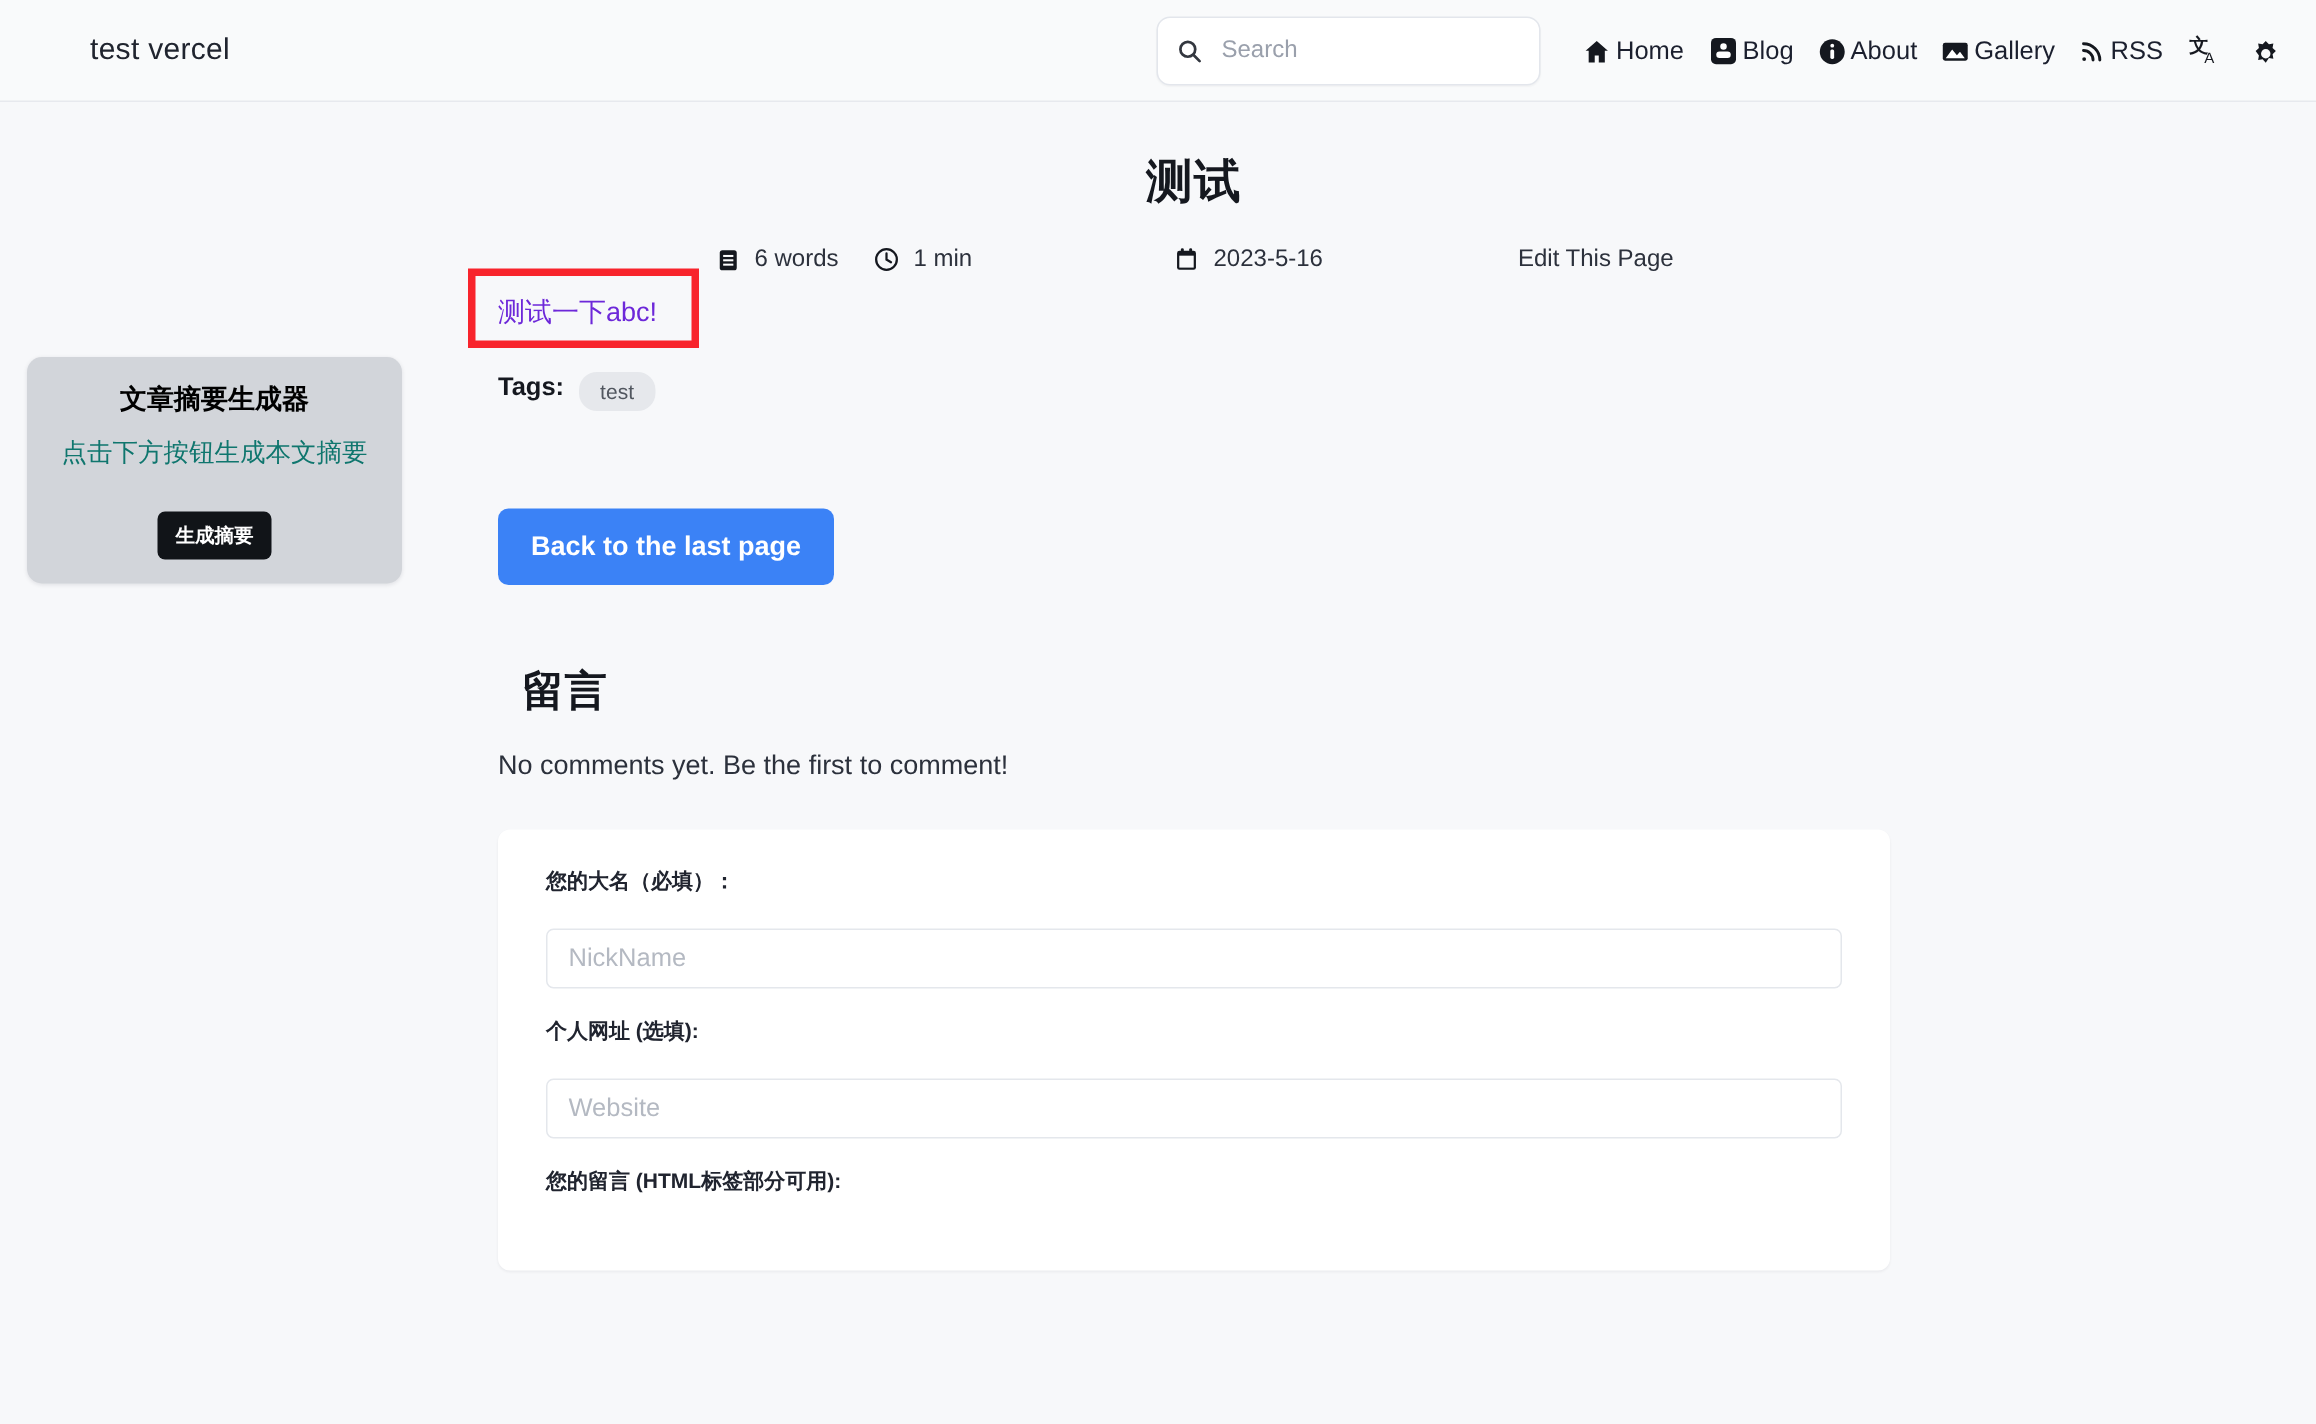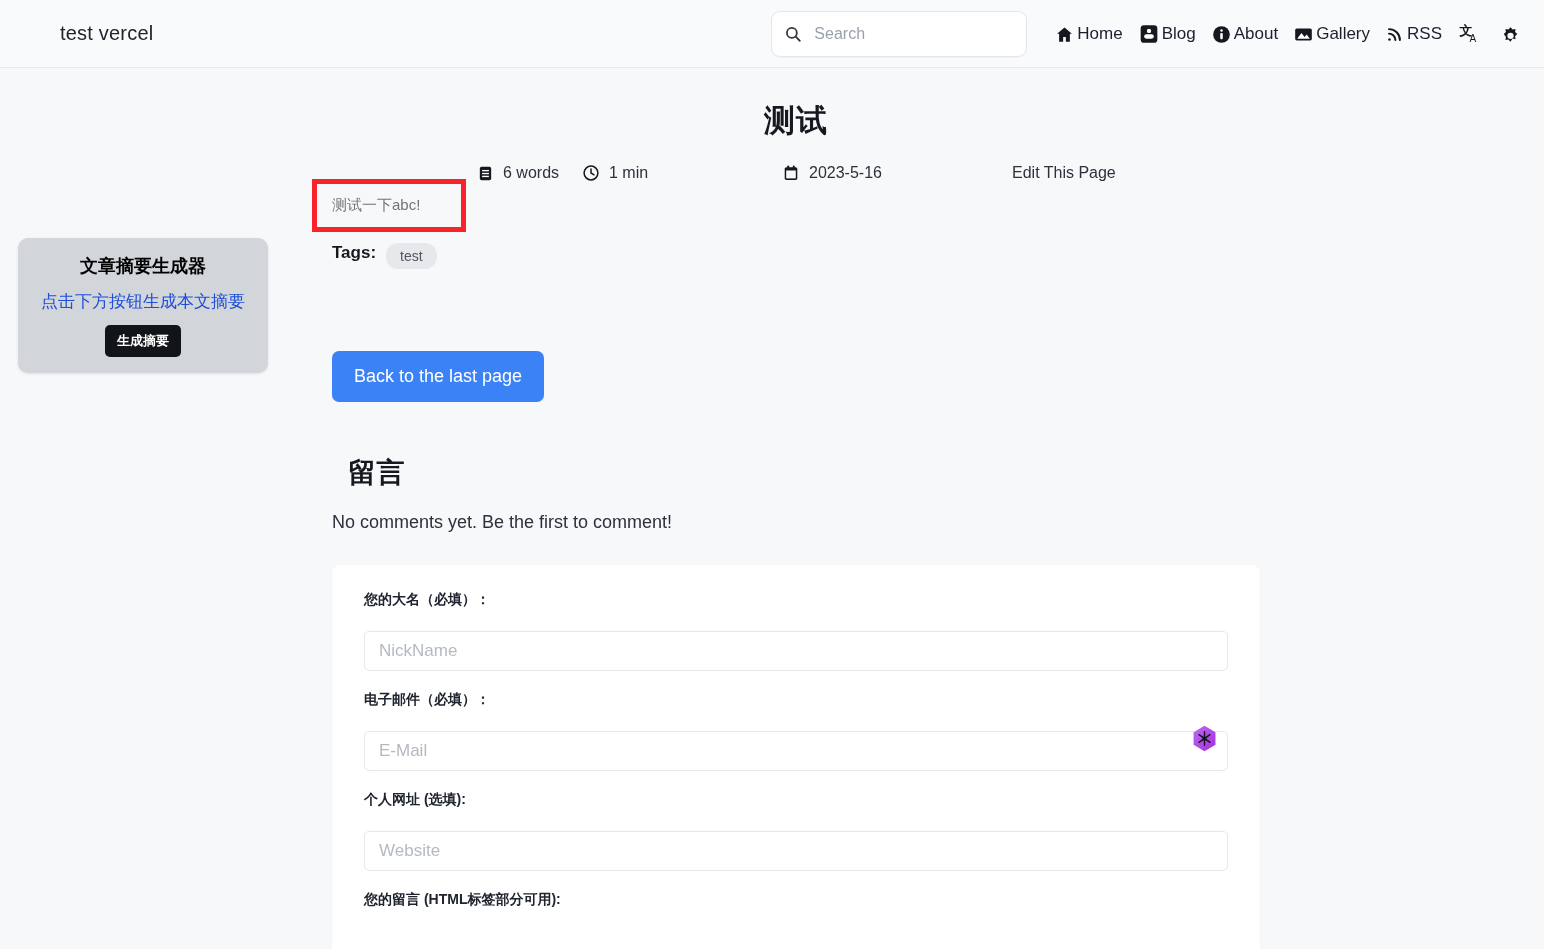--- a/index.html
+++ b/index.html
@@ -91,22 +91,22 @@
     box-shadow: 0 1px 3px rgba(16,24,40,.10);
   }
   .side-card-title {
     font-size: 18px;
     font-weight: bold;
     color: #000000;
     margin-bottom: 12px;
   }
   .side-card-desc {
     font-size: 17px;
-    color: #1d4ed8;
-    margin-bottom: 12px;
+    color: #0f766e;
+    margin-bottom: 28px;
   }
   .side-card-btn {
     display: inline-block;
     background: #111418;
     color: #fff;
     font-size: 13px;
     font-weight: bold;
     border: none;
     border-radius: 5px;
     padding: 7px 12px;
@@ -138,22 +138,22 @@
   }
   .meta-item { display: flex; align-items: center; gap: 9px; }
   .meta-words { width: 250px; padding-left: 145px; }
   .meta-time  { width: 200px; }
   .meta-date  { width: 230px; }
   .meta-edit  { color: #2c313c; cursor: pointer; }
 
   .post-body {
     position: relative;
     margin-top: 14px;
-    font-size: 15px;
-    color: #737373;
+    font-size: 18px;
+    color: #6d28d9;
   }
   .highlight-box {
     position: absolute;
     left: -20px;
     top: -17px;
     width: 154px;
     height: 53px;
     border: 5px solid #f8242c;
     background: transparent;
     pointer-events: none;
@@ -170,25 +170,25 @@
     background: #e6e8ec;
     color: #51565f;
     border-radius: 12px;
     font-size: 14px;
     padding: 5px 14px;
     cursor: pointer;
   }
 
   .back-btn {
     display: inline-block;
-    margin-top: 82px;
+    margin-top: 65px;
     background: #3b82f6;
     color: #fff;
     font-size: 18px;
-    font-weight: normal;
+    font-weight: bold;
     border: none;
     border-radius: 7px;
     padding: 15px 22px;
     cursor: pointer;
     font-family: "Liberation Sans", sans-serif;
   }
 
   .section-h {
     font-size: 28px;
     font-weight: bold;
@@ -405,43 +405,20 @@
     <div class="no-comments">No comments yet. Be the first to comment!</div>
 
 
     <div class="form-card">
 
       <div class="field-block">
         <div class="field-label">您的大名（必填）：</div>
         <input class="field-input" type="text" placeholder="NickName" style="">
       </div>
 
-      <div class="field-block">
-        <div class="field-label">电子邮件（必填）：</div>
-        <div class="email-wrap">
-          <input class="field-input" type="text" placeholder="E-Mail" style="">
-          <span class="avatar-identicon">
-            <svg width="27" height="27" viewBox="0 0 32 32">
-              <defs>
-                <linearGradient id="idg" x1="0" y1="0" x2="1" y2="1">
-                  <stop offset="0%" stop-color="#c06cf0"></stop>
-                  <stop offset="100%" stop-color="#a22ce0"></stop>
-                </linearGradient>
-              </defs>
-              <polygon points="16,1 29,8.5 29,23.5 16,31 3,23.5 3,8.5" fill="url(#idg)"></polygon>
-              <g stroke="#141418" stroke-width="1.7" stroke-linecap="round">
-                <line x1="16" y1="8" x2="16" y2="24"></line>
-                <line x1="9.5" y1="11.5" x2="22.5" y2="20.5"></line>
-                <line x1="22.5" y1="11.5" x2="9.5" y2="20.5"></line>
-              </g>
-              <circle cx="16" cy="16" r="2.4" fill="#141418"></circle>
-            </svg>
-          </span>
-        </div>
-      </div>
 
       <div class="field-block">
         <div class="field-label">个人网址 (选填):</div>
         <input class="field-input" type="text" placeholder="Website" style="">
       </div>
 
       <div class="field-block">
         <div class="field-label">您的留言 (HTML标签部分可用):</div>
 
       </div>

